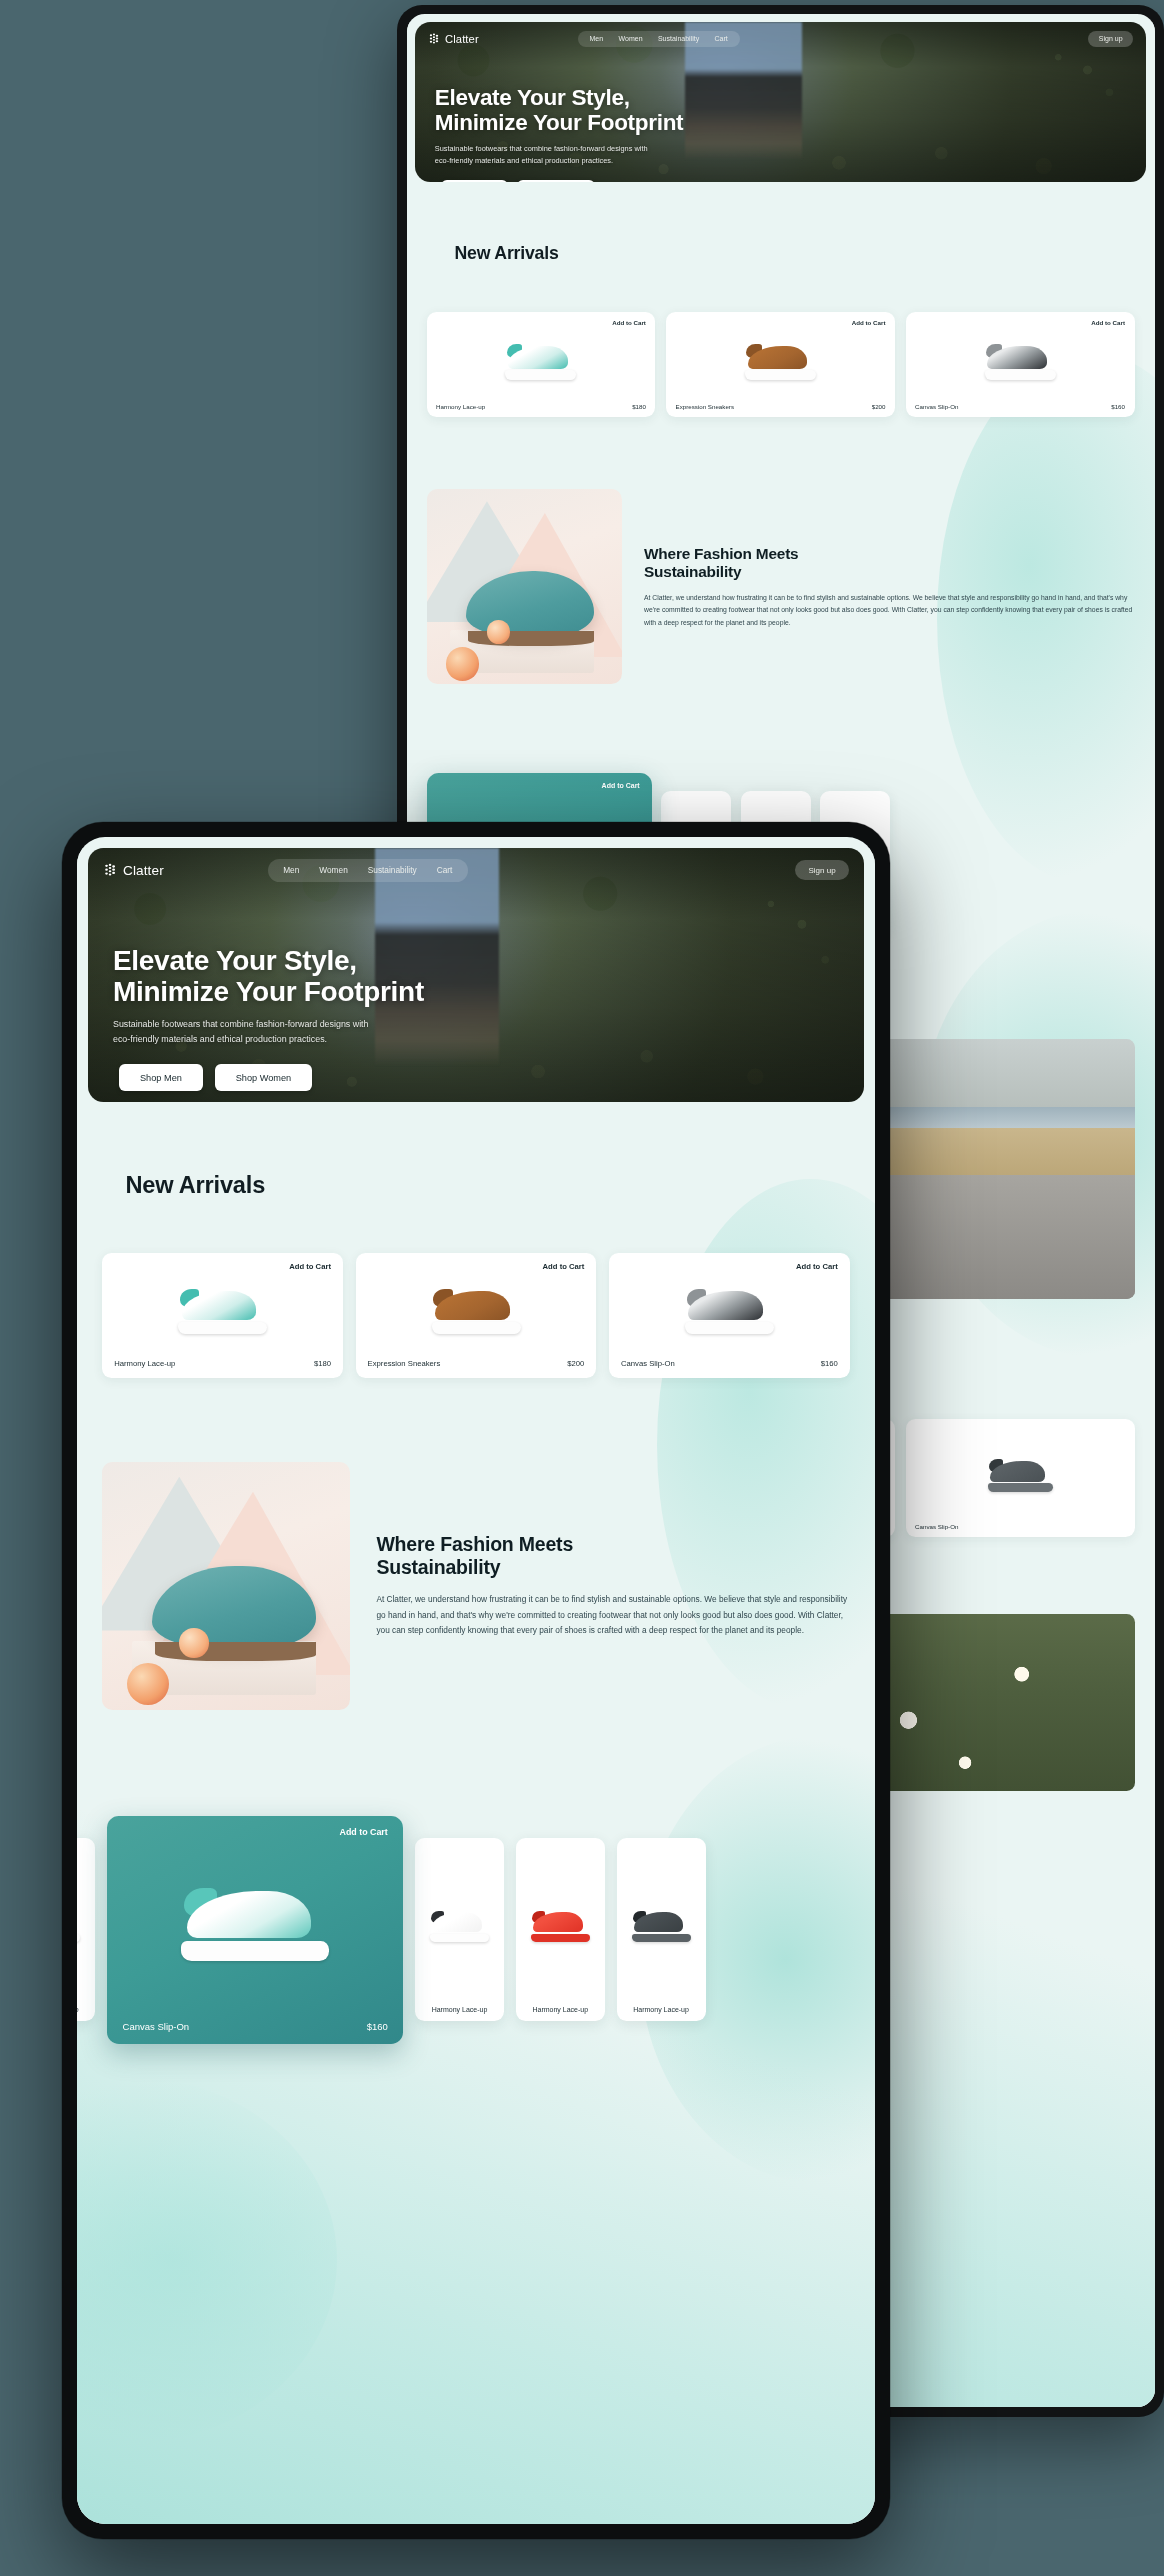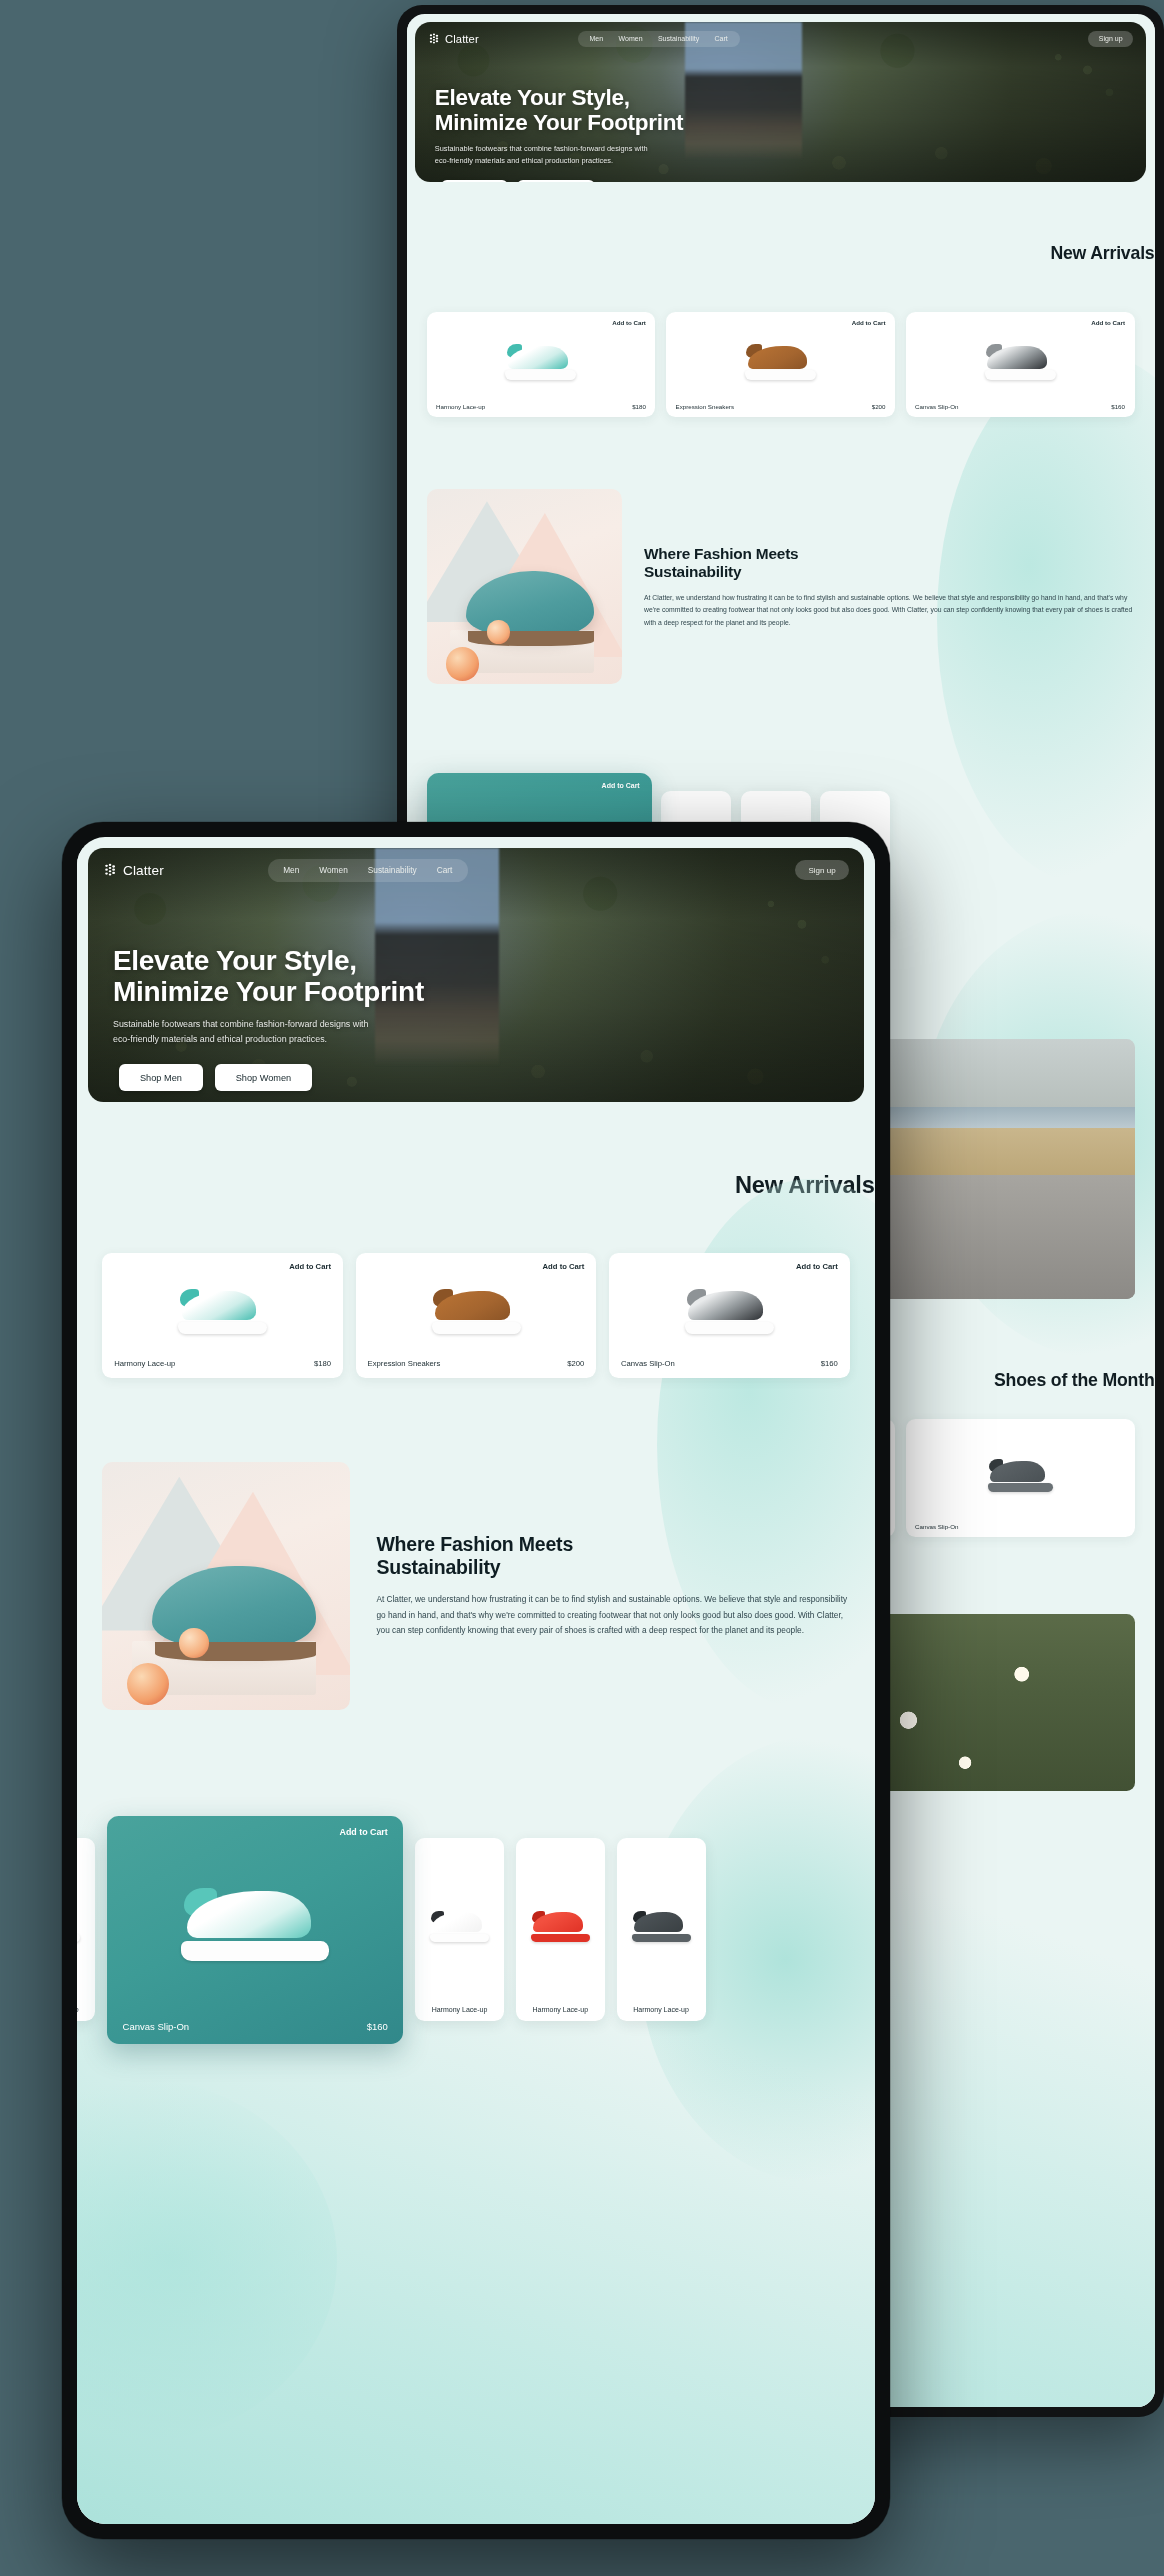--- a/index.html
+++ b/index.html
@@ -120,21 +120,21 @@
                 text-shadow:0 1.2px 7px rgba(0,0,0,.45); letter-spacing:-0.3px; }
   .hero-sub { color:#e7e9e6; line-height:1.65; text-shadow:0 0.6px 3.5px rgba(0,0,0,.5); }
   .hero-btns { display:flex;padding-left:6px; }
   .hero-btn {
     background:#fff; color:#16262b; border:none; border-radius:5.9px;
     font-family:inherit; cursor:pointer; white-space:nowrap;
     box-shadow:0 1.2px 4.7px rgba(0,0,0,.2);
   }
 
   
-  .sec-title { text-align:right; color:#111D22; font-weight:700; letter-spacing:-0.2px; }
+  .sec-title { text-align:left; color:#111D22; font-weight:700; letter-spacing:-0.2px;margin-left:48px; }
 
   
   .prod-grid { display:flex; position:relative; z-index:2; }
   .prod-card {
     background:#fff; border-radius:9.5px; position:relative;
     display:flex; flex-direction:column;
     box-shadow:0 2.4px 10.6px rgba(22,50,56,.07);
   }
   .add-cart { position:absolute; right:0; color:#1a2a30; white-space:nowrap; cursor:pointer;font-weight:bold; }
   .prod-img { flex:1; display:flex; align-items:center; justify-content:center; }

